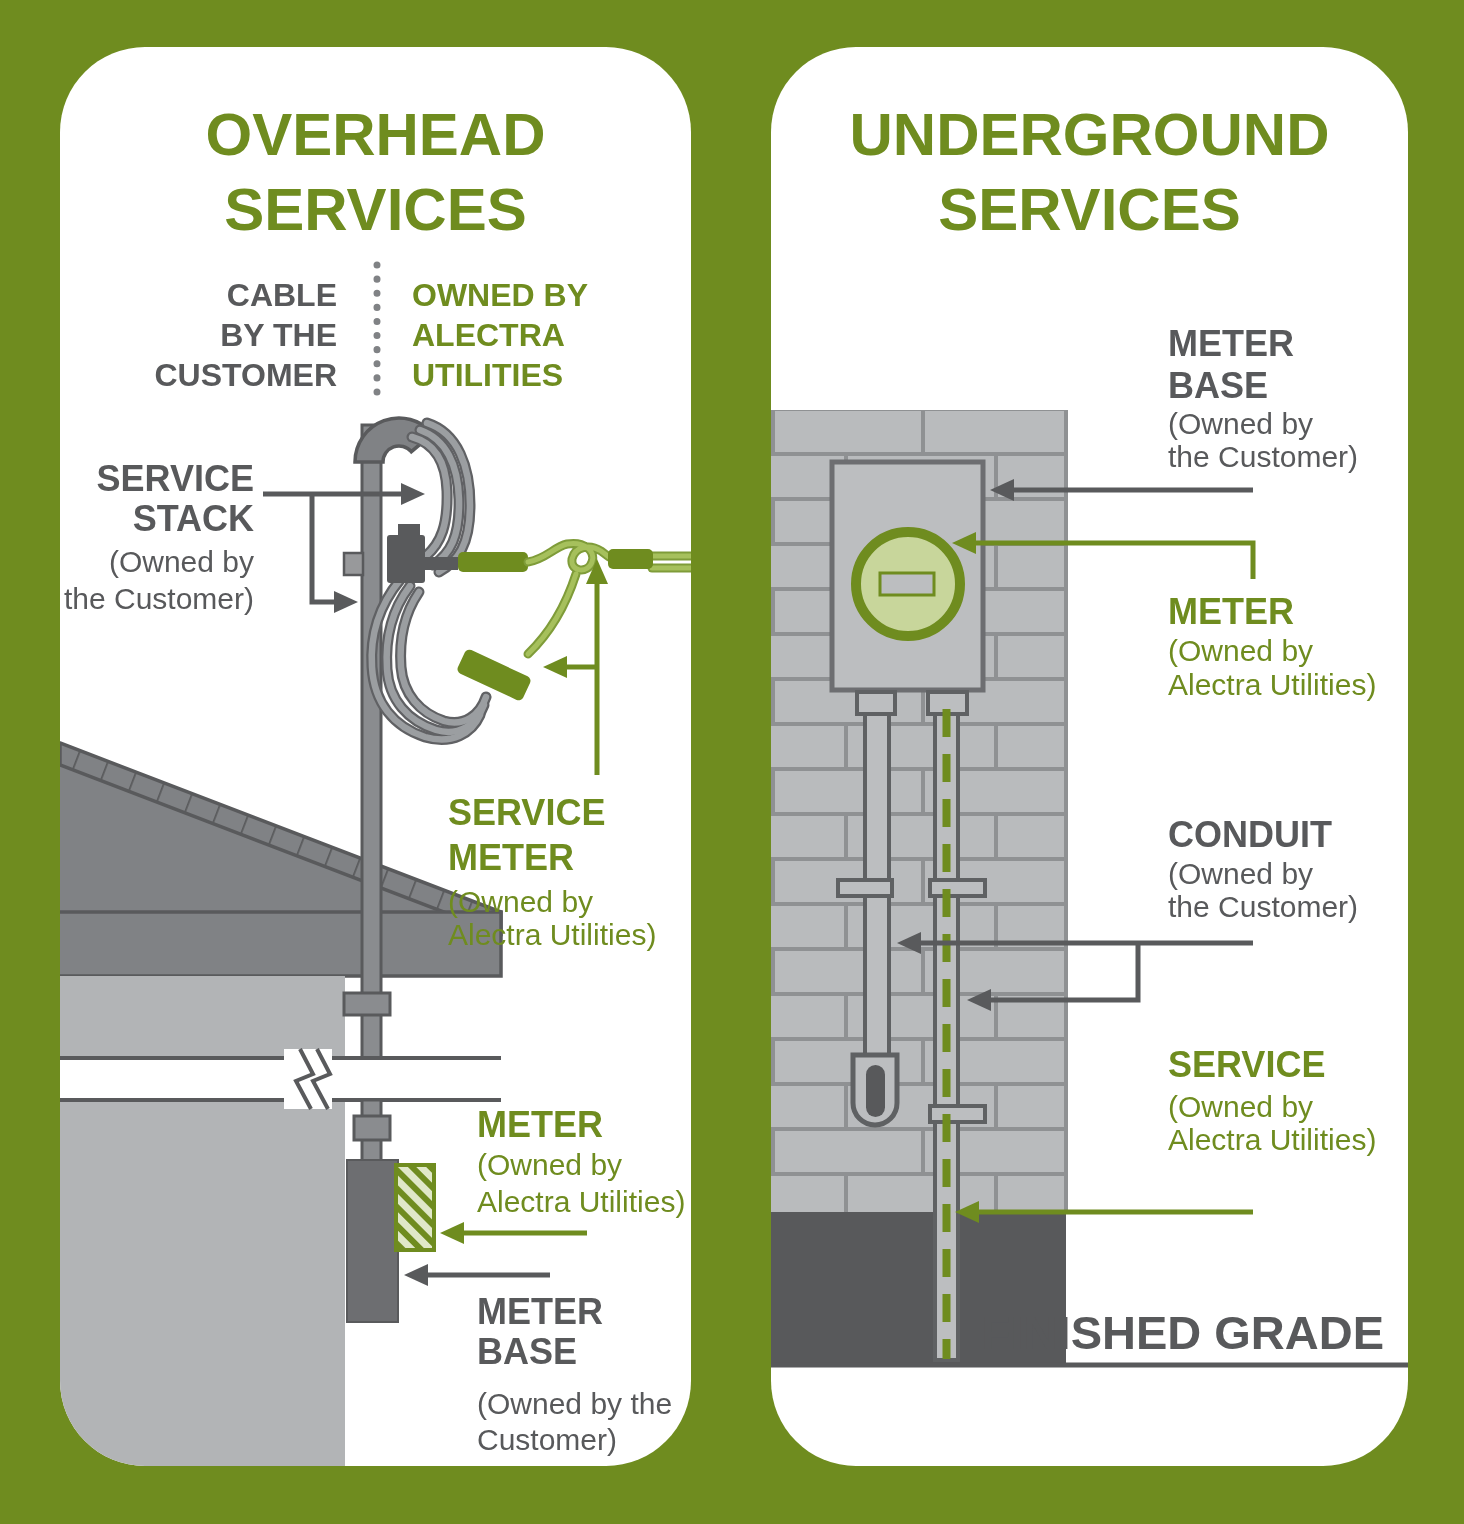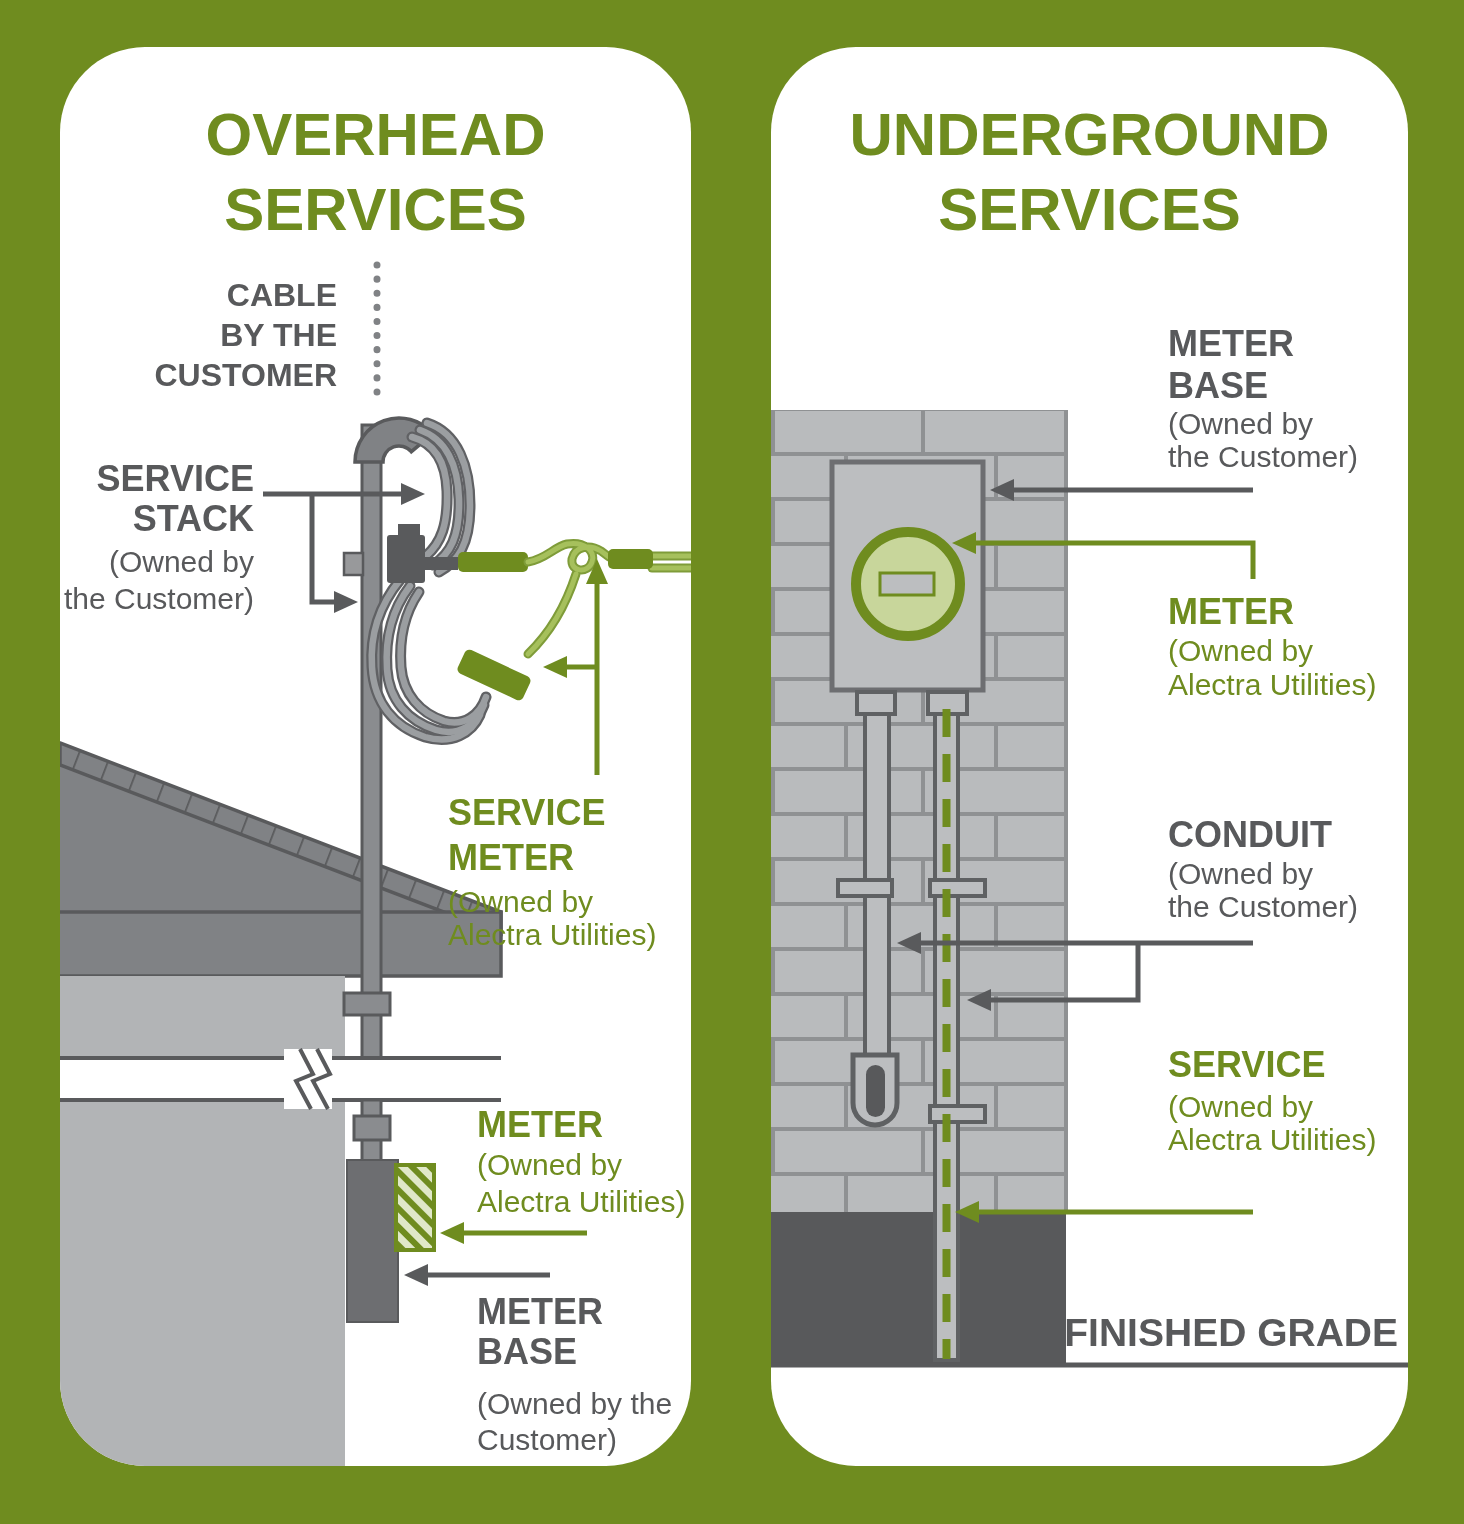--- a/index.html
+++ b/index.html
@@ -151,20 +151,25 @@
   <div class="ttl">
     <div>OVERHEAD</div>
     <div>SERVICES</div>
   </div>
 
   <div class="lbl sub gray right-align" style="top:228px;right:354px">
     <div>CABLE</div>
     <div>BY THE</div>
     <div>CUSTOMER</div>
   </div>
+  <div class="lbl sub green" style="top:228px;left:352px">
+    <div>OWNED BY</div>
+    <div>ALECTRA</div>
+    <div>UTILITIES</div>
+  </div>
 
   <div class="lbl right-align gray" style="top:412px;right:437px">
     <div class="bold">SERVICE</div>
     <div class="bold">STACK</div>
     <div class="reg" style="line-height:37px;margin-top:4px">(Owned by</div>
     <div class="reg" style="line-height:37px">the Customer)</div>
   </div>
 
   <div class="lbl green" style="top:743px;left:388px">
     <div class="bold" style="line-height:45px">SERVICE</div>
@@ -267,14 +272,14 @@
     <div class="reg" style="margin-top:2px">(Owned by</div>
     <div class="reg">the Customer)</div>
   </div>
 
   <div class="lbl green" style="top:995px;left:397px">
     <div class="bold" style="line-height:45px">SERVICE</div>
     <div class="reg" style="margin-top:3px">(Owned by</div>
     <div class="reg">Alectra Utilities)</div>
   </div>
 
-  <div class="lbl gray" style="top:1266px;right:10px;font-weight:bold;font-size:39px;line-height:39px">FINISHED GRADE</div>
+  <div class="lbl gray" style="top:1266px;right:24px;font-weight:bold;font-size:47px;line-height:39px">FINISHED GRADE</div>
 </div>
 
 </body></html>

